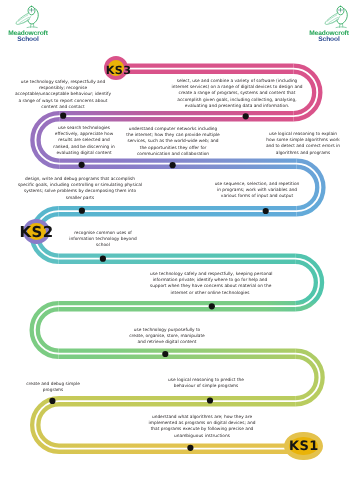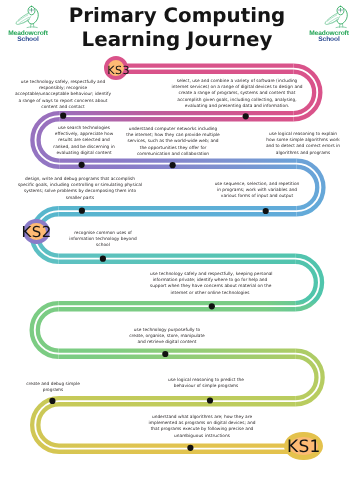--- a/index.html
+++ b/index.html
@@ -4,21 +4,21 @@
 <title>Primary Computing Learning Journey</title>
 <style>
 html,body{margin:0;padding:0;background:#fff;}
 body{width:354px;height:500px;overflow:hidden;position:relative;font-family:"Liberation Sans",sans-serif;-webkit-font-smoothing:antialiased;text-rendering:geometricPrecision;}
 #page{position:absolute;left:0;top:0;width:354px;height:500px;background:#fff;}
 .ptext,.title,.badge,.logotext{will-change:transform;}
 #track-svg{position:absolute;left:0;top:0;}
 .ptext{position:absolute;text-align:center;color:#231f20;font-family:"DejaVu Sans",sans-serif;font-size:4.3px;line-height:6.2px;white-space:nowrap;}
 .ptext div{white-space:nowrap;}
 .title{position:absolute;left:0;width:354px;text-align:center;font-family:"DejaVu Sans",sans-serif;font-weight:bold;color:#151515;font-size:19.85px;line-height:23.8px;}
-.badge{position:absolute;display:flex;align-items:center;justify-content:center;background:#fdba74;font-family:"DejaVu Sans",sans-serif;font-weight:normal;color:#141414;box-sizing:content-box;letter-spacing:-0.3px;}
+.badge{position:absolute;display:flex;align-items:center;justify-content:center;background:#eab308;font-family:"DejaVu Sans",sans-serif;font-weight:bold;color:#141414;box-sizing:content-box;letter-spacing:-0.3px;}
 .logo{position:absolute;text-align:center;}
 .logotext{font-weight:bold;line-height:1.18;letter-spacing:-0.1px;}
 </style>
 </head>
 <body>
 
 <div id="page">
 <svg id="track-svg" width="354" height="500" viewBox="0 0 354 500">
 <defs>
         <linearGradient id="sg0" gradientUnits="userSpaceOnUse" x1="117" y1="68.65" x2="293.5" y2="68.65">
@@ -235,24 +235,20 @@
       <circle cx="245.7" cy="116.3" r="3.1" fill="#111111"></circle>
       <circle cx="81.9" cy="210.7" r="3.1" fill="#111111"></circle>
       <circle cx="265.7" cy="211" r="3.1" fill="#111111"></circle>
       <circle cx="102.9" cy="258.7" r="3.1" fill="#111111"></circle>
       <circle cx="211.8" cy="306.3" r="3.1" fill="#111111"></circle>
       <circle cx="165.3" cy="354" r="3.1" fill="#111111"></circle>
       <circle cx="52.4" cy="400.9" r="3.1" fill="#111111"></circle>
       <circle cx="210" cy="400.5" r="3.1" fill="#111111"></circle>
       <circle cx="190.4" cy="447.8" r="3.1" fill="#111111"></circle>
 </svg>
-<div class="title" style="top:4px">
-      <div>Primary Computing</div>
-      <div>Learning Journey</div>
-    </div>
 <div class="ptext" style="left:10.5px;top:79.5px;width:104px">
       <div>use technology safely, respectfully and</div>
       <div>responsibly; recognise</div>
       <div>acceptable/unacceptable behaviour; identify</div>
       <div>a range of ways to report concerns about</div>
       <div>content and contact</div>
     </div>
 <div class="ptext" style="left:169px;top:78.6px;width:136px">
       <div>select, use and combine a variety of software (including</div>
       <div>internet services) on a range of digital devices to design and</div>
@@ -382,16 +378,16 @@
 </svg>
       <div class="logotext" style="position:absolute;left:308.7px;top:29.5px;width:40px;text-align:center;font-size:6.6px;color:#22a455">Meadowcroft</div>
       <div class="logotext" style="position:absolute;left:317.7px;top:35.8px;width:22px;text-align:center;font-size:6.6px;color:#2b4a91">School</div>
     </div>
 <div class="badge" style="left:104.3px;top:56.4px;width:16px;height:16px;border:4.9px solid #d9538a;border-radius:50%;font-size:11.2px;letter-spacing:0.35px;">
       <span style="position:relative;top:2.6px;left:2.6px">KS3</span>
     </div>
 <div class="badge" style="left:23.4px;top:219.4px;width:19.1px;height:17.4px;border:4.4px solid #8a7bc8;border-radius:50%;font-size:15px;letter-spacing:0.35px;">
       <span style="position:relative;top:0.6px;left:0px">KS2</span>
     </div>
-<div class="badge" style="left:283.85px;top:431.55px;width:28.5px;height:18.3px;border:5.3px solid #e4c24d;border-radius:50%;font-size:17px;letter-spacing:0.35px;">
+<div class="badge" style="left:283.85px;top:431.55px;width:28.5px;height:18.3px;border:5.3px solid #e4c24d;border-radius:50%;font-size:13px;letter-spacing:0.35px;">
       <span style="position:relative;top:0.6px;left:0.6px">KS1</span>
     </div>
 </div>
 
 </body></html>

